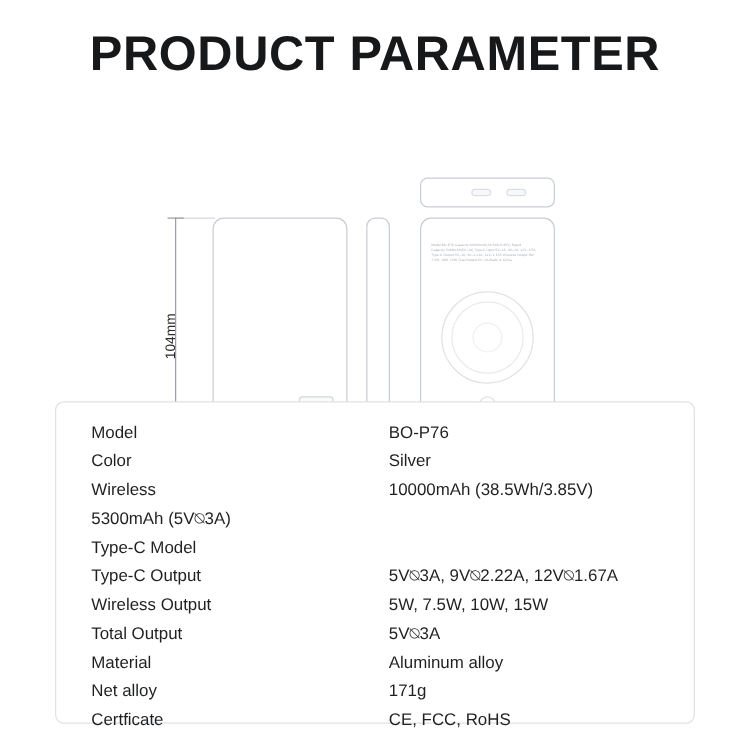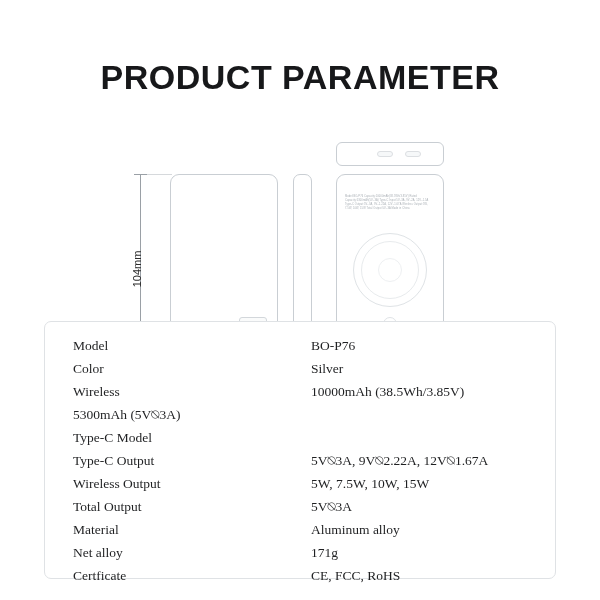--- a/index.html
+++ b/index.html
@@ -13,25 +13,24 @@
     position: relative;
     overflow: hidden;
   }
 
   
   .title {
     position: absolute;
     left: 0; right: 0;
     top: 22px;
     text-align: center;
-    font-size: 34px;
+    font-size: 39px;
     font-weight: bold;
     letter-spacing: 0.5px;
     color: #17181a;
-    margin-top: 36px;
   }
 
   
   .diagram {
     position: absolute;
     left: 0; top: 66px;
     width: 600px; height: 250px;
   }
 
   
@@ -254,21 +253,20 @@
     background: #ffffff;
     padding: 12px 0 0 0;
   }
   .spec-row {
     display: flex;
     align-items: center;
     height: 23px;
     padding: 0 28px;
     font-size: 13.5px;
     color: #1f2022;
-    font-family: Liberation Serif, serif;
   }
   .spec-row .k { width: 238px; flex: none; }
   .spec-row .v { flex: 1; }
 </style>
 </head>
 <body>
 
 <div class="title">PRODUCT PARAMETER</div>
 
 <div class="diagram">

